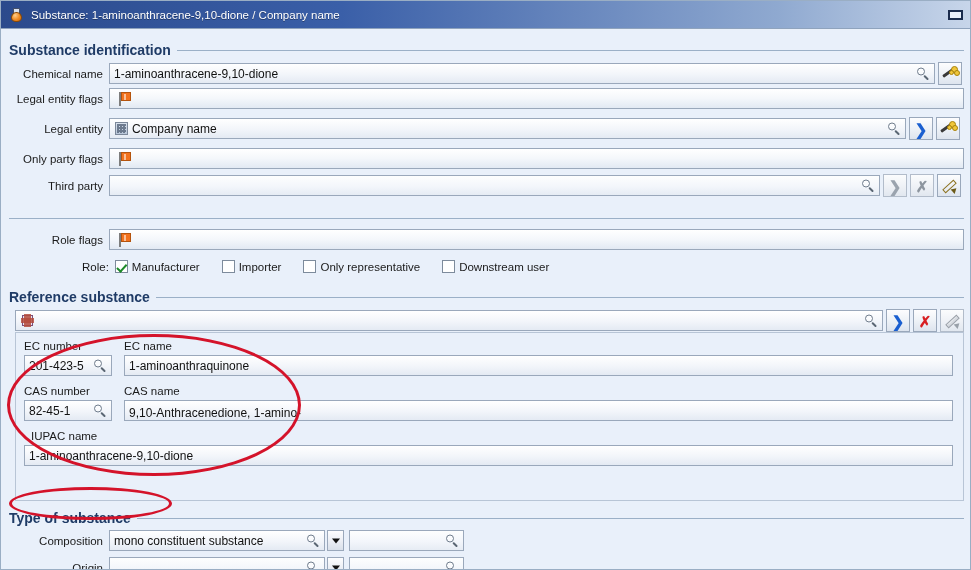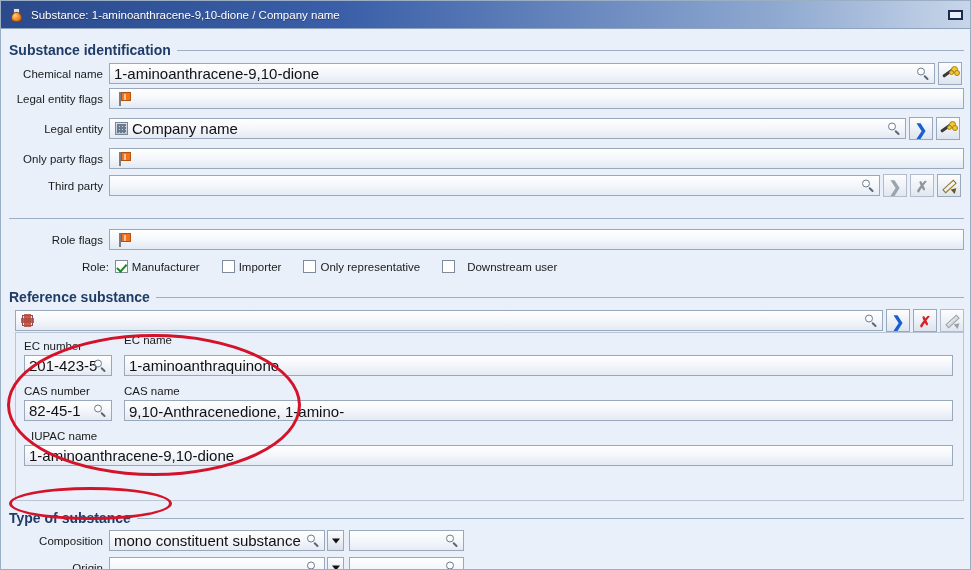--- a/index.html
+++ b/index.html
@@ -129,21 +129,21 @@
     position: relative;
     height: 21px;
     background: #ffffff;
     border: 1px solid #9aa8bb;
     box-sizing: border-box;
     display: flex;
     align-items: center;
     overflow: hidden;
   }
   .field .val {
-    font-size: 15px;
+    font-size: 12px;
     color: #111;
     padding-left: 4px;
     white-space: nowrap;
     overflow: hidden;
   }
   .field.readonly {
     background: linear-gradient(to bottom, #ffffff 0%, #f2f5fa 55%, #e4eaf3 100%);
   }
   .field.flagfield {
     background: linear-gradient(to bottom, #ffffff 0%, #f4f7fb 50%, #e2e9f3 100%);
@@ -557,21 +557,21 @@
       <span class="cb checked"></span>
       <span class="cb-label">Manufacturer</span>
 
       <span class="cb"></span>
       <span class="cb-label">Importer</span>
 
       <span class="cb"></span>
       <span class="cb-label">Only representative</span>
 
       <span class="cb"></span>
-      <span class="cb-label" style="margin-right:0;margin-left:8px;">Downstream user</span>
+      <span class="cb-label" style="margin-right:0;">Downstream user</span>
     </div>
 
     <div class="group" style="top:259px;">
       <div class="group-title-row">
         <div class="group-title">Reference substance</div>
         <div class="group-rule"></div>
       </div>
     </div>
 
     <div class="row" style="left:14px; top:281px; width:949px;">
@@ -596,21 +596,21 @@
         <span class="pencil disabled">
             <span class="body"></span>
             <span class="tip"></span>
           </span>
       </div>
     </div>
 
     <div class="ref-panel" style="left:14px; top:303px; width:949px; height:169px;">
 
       <div class="sublabel" style="left:8px; top:7px;">EC number</div>
-      <div class="sublabel" style="left:108px; top:1px;">EC name</div>
+      <div class="sublabel" style="left:108px; top:7px;">EC name</div>
 
       <div class="field readonly" style="position:absolute; left:8px; top:22px; width:88px;">
         <span class="val">201-423-5</span>
         <span class="mag">
             <span class="lens"></span>
             <span class="handle"></span>
           </span>
       </div>
       <div class="field readonly" style="position:absolute; left:108px; top:22px; width:829px;">
         <span class="val">1-aminoanthraquinone</span>

